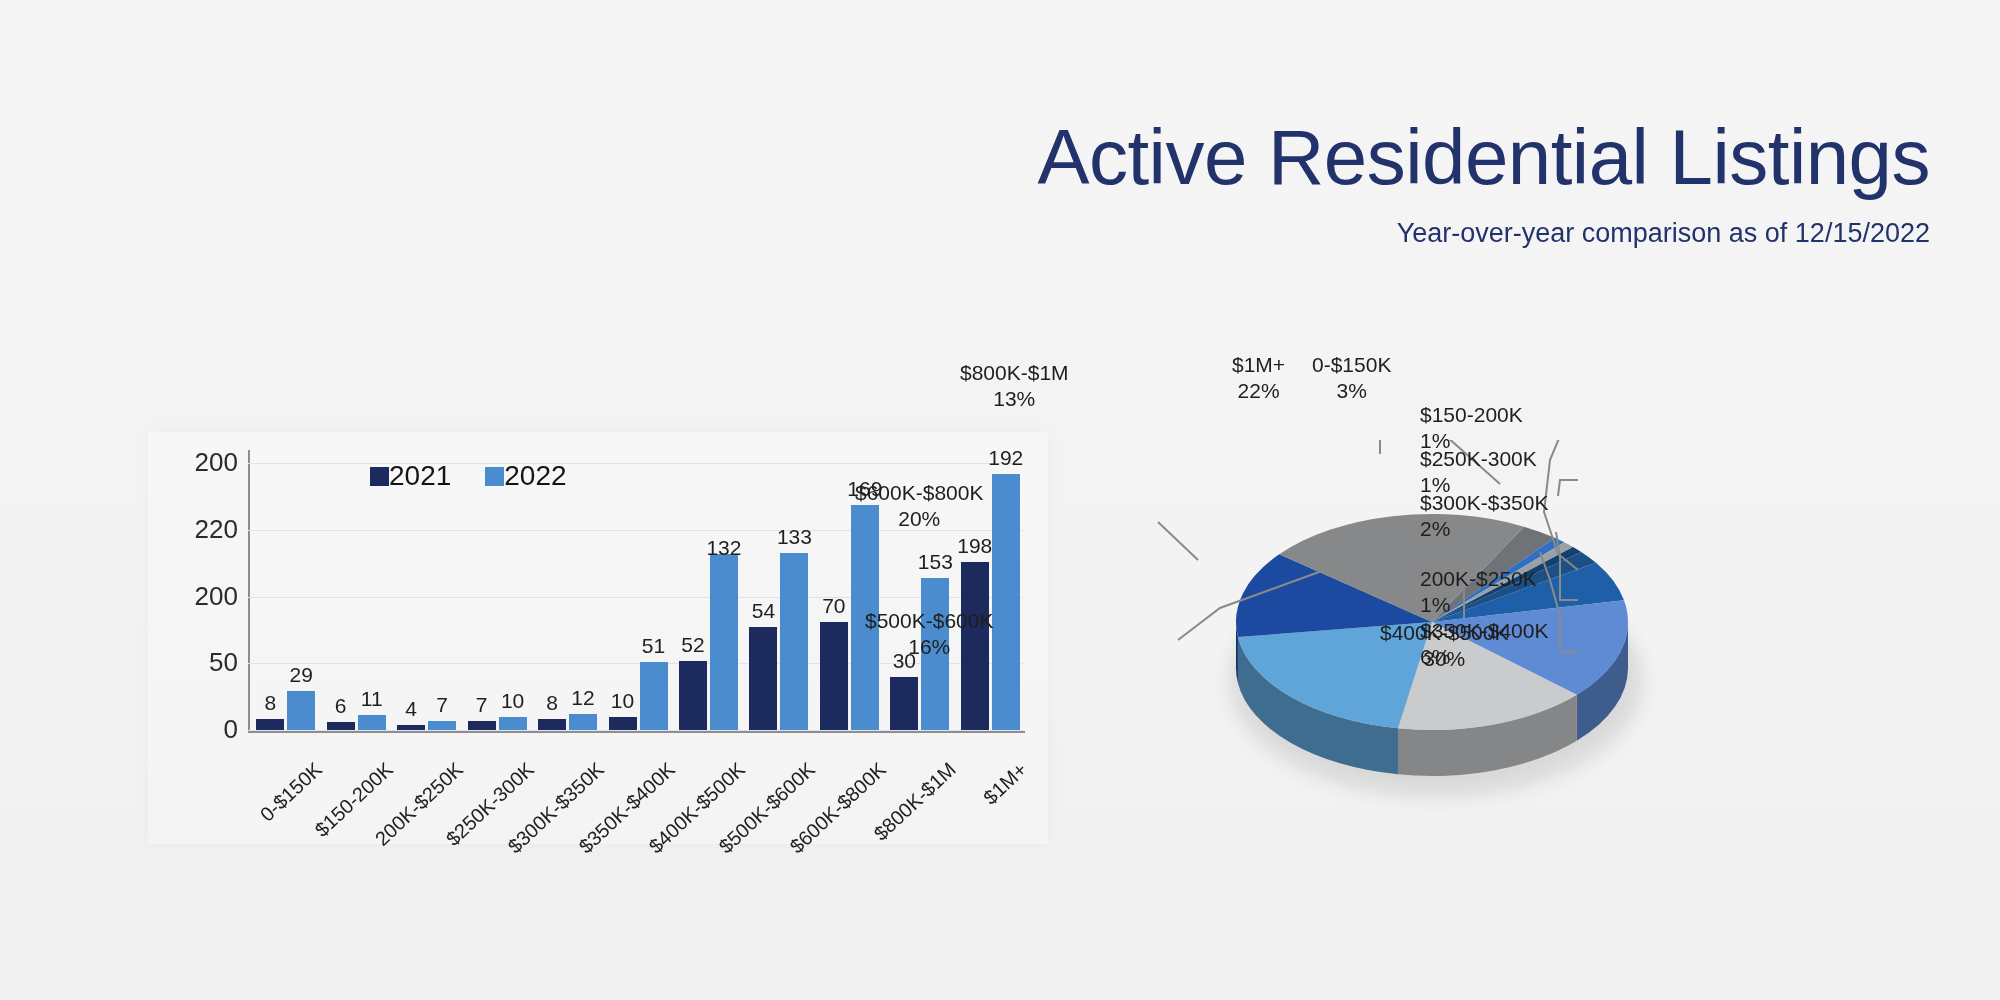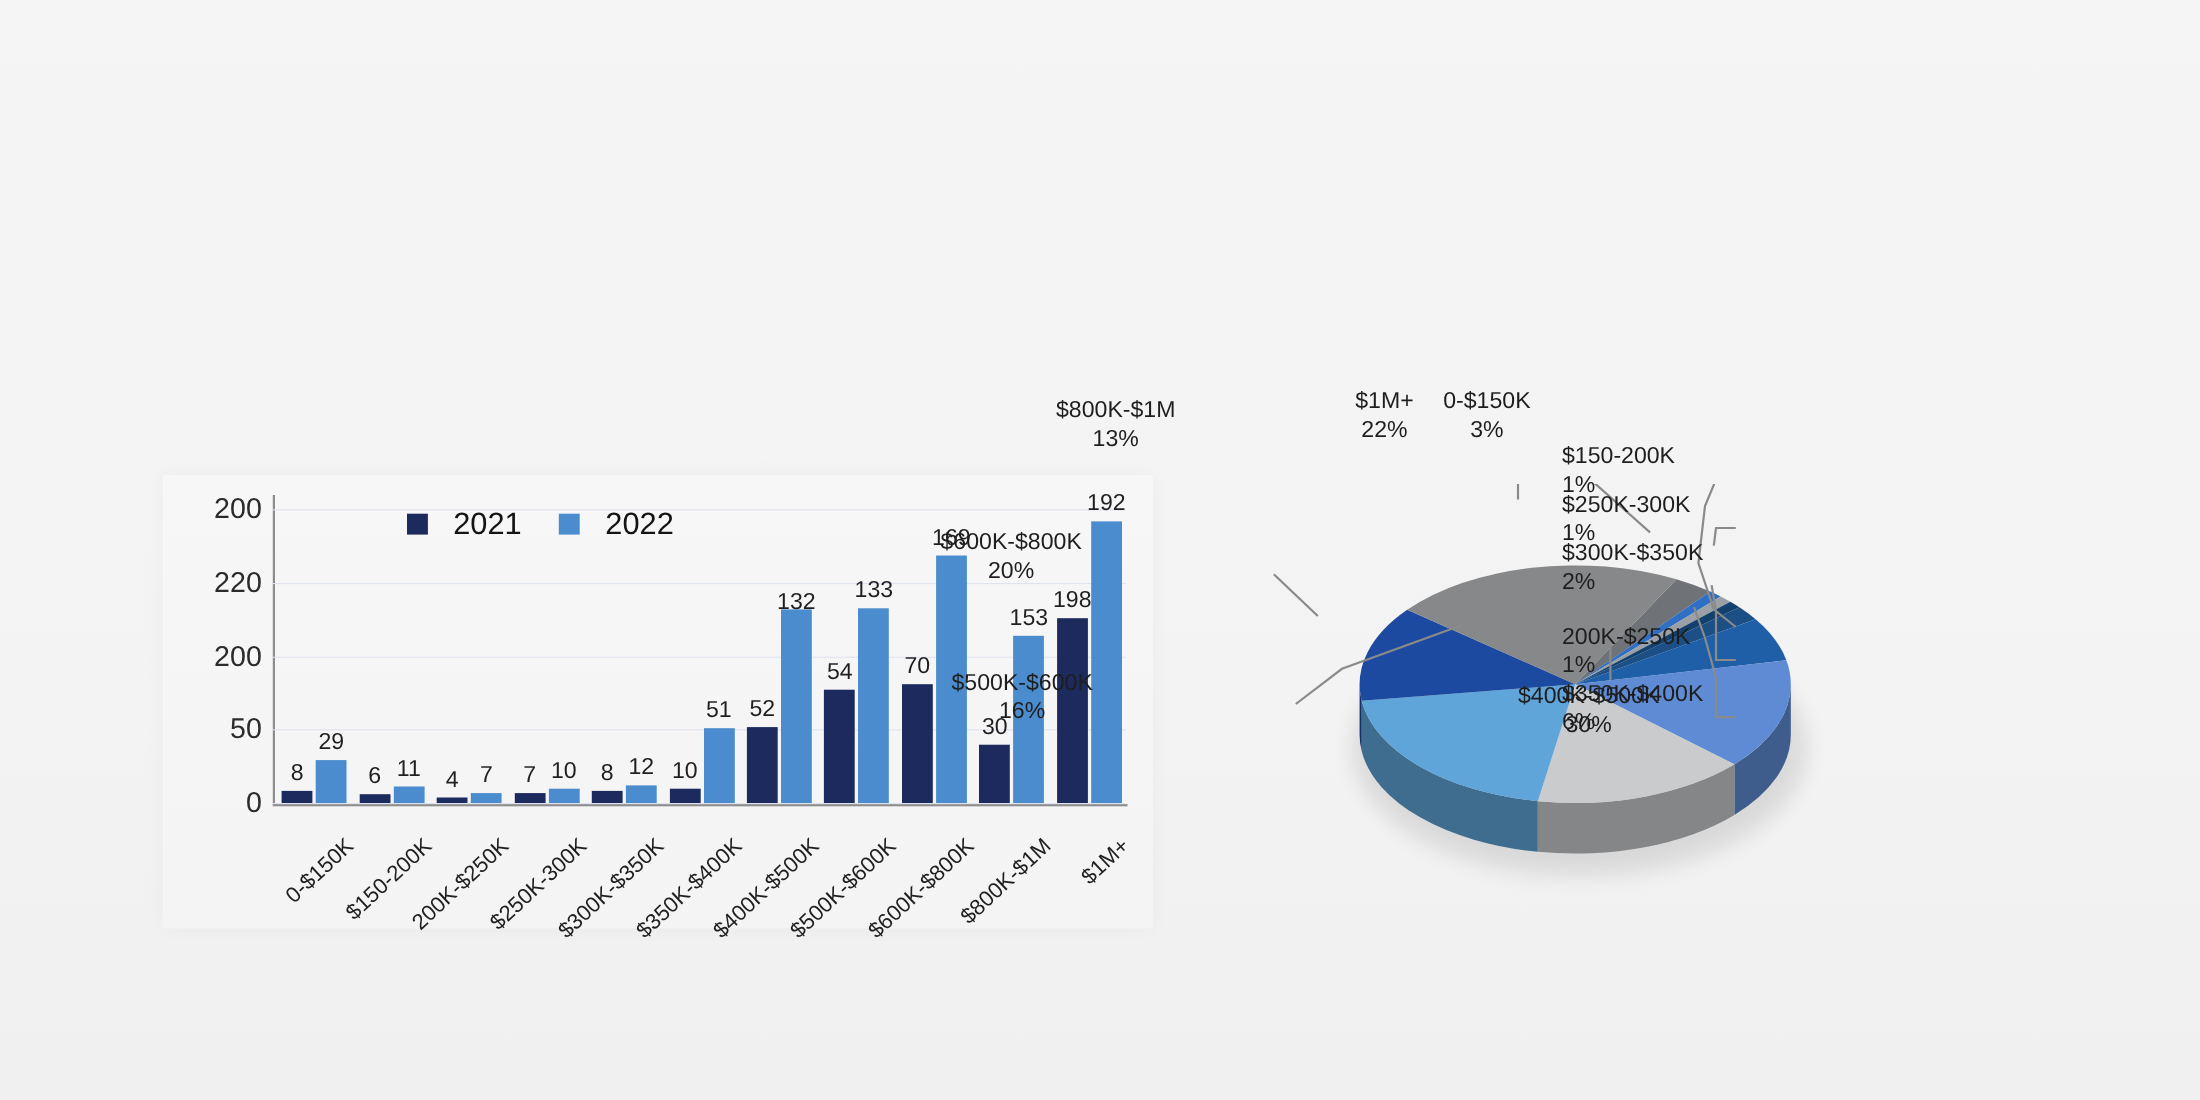--- a/index.html
+++ b/index.html
@@ -130,21 +130,21 @@
   }
   #bar-legend {
     position: absolute;
     left: 222px;
     top: 28px;
     display: flex;
     align-items: center;
     gap: 34px;
     z-index: 4;
   }
-  .legend-item { display: flex; align-items: center; gap: 23px; }
+  .legend-item { display: flex; align-items: center; gap: 0; }
   .legend-swatch { width: 19px; height: 19px; display: inline-block; }
   .legend-text { font-size: 28px; color: #141414; }
 
   
   #pie-panel {
     position: absolute;
     left: 1080px;
     top: 440px;
     width: 900px;
     height: 440px;
@@ -158,20 +158,24 @@
     white-space: nowrap;
     text-align: center;
   }
   .pie-label .pct { display: block; }
 </style>
 </head>
 <body>
 
 <div id="root">
 
+  <div id="header">
+    <h1 id="page-title">Active Residential Listings</h1>
+    <div id="page-subtitle">Year-over-year comparison as of 12/15/2022</div>
+  </div>
 
   <div id="bar-chart-panel">
 
     <div id="bar-legend">
       <div class="legend-item">
         <span class="legend-swatch" style="background:#1c2a5e"></span>
         <span class="legend-text">2021</span>
       </div>
       <div class="legend-item">
         <span class="legend-swatch" style="background:#4a8ccd"></span>

